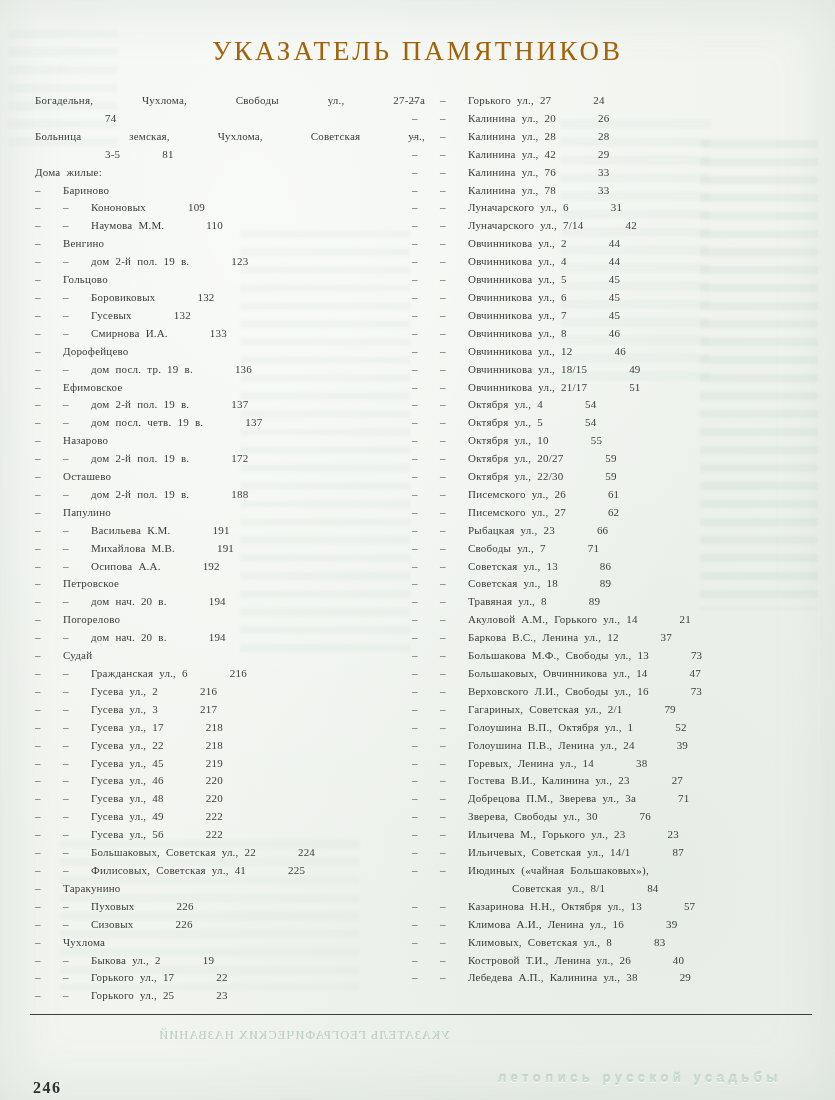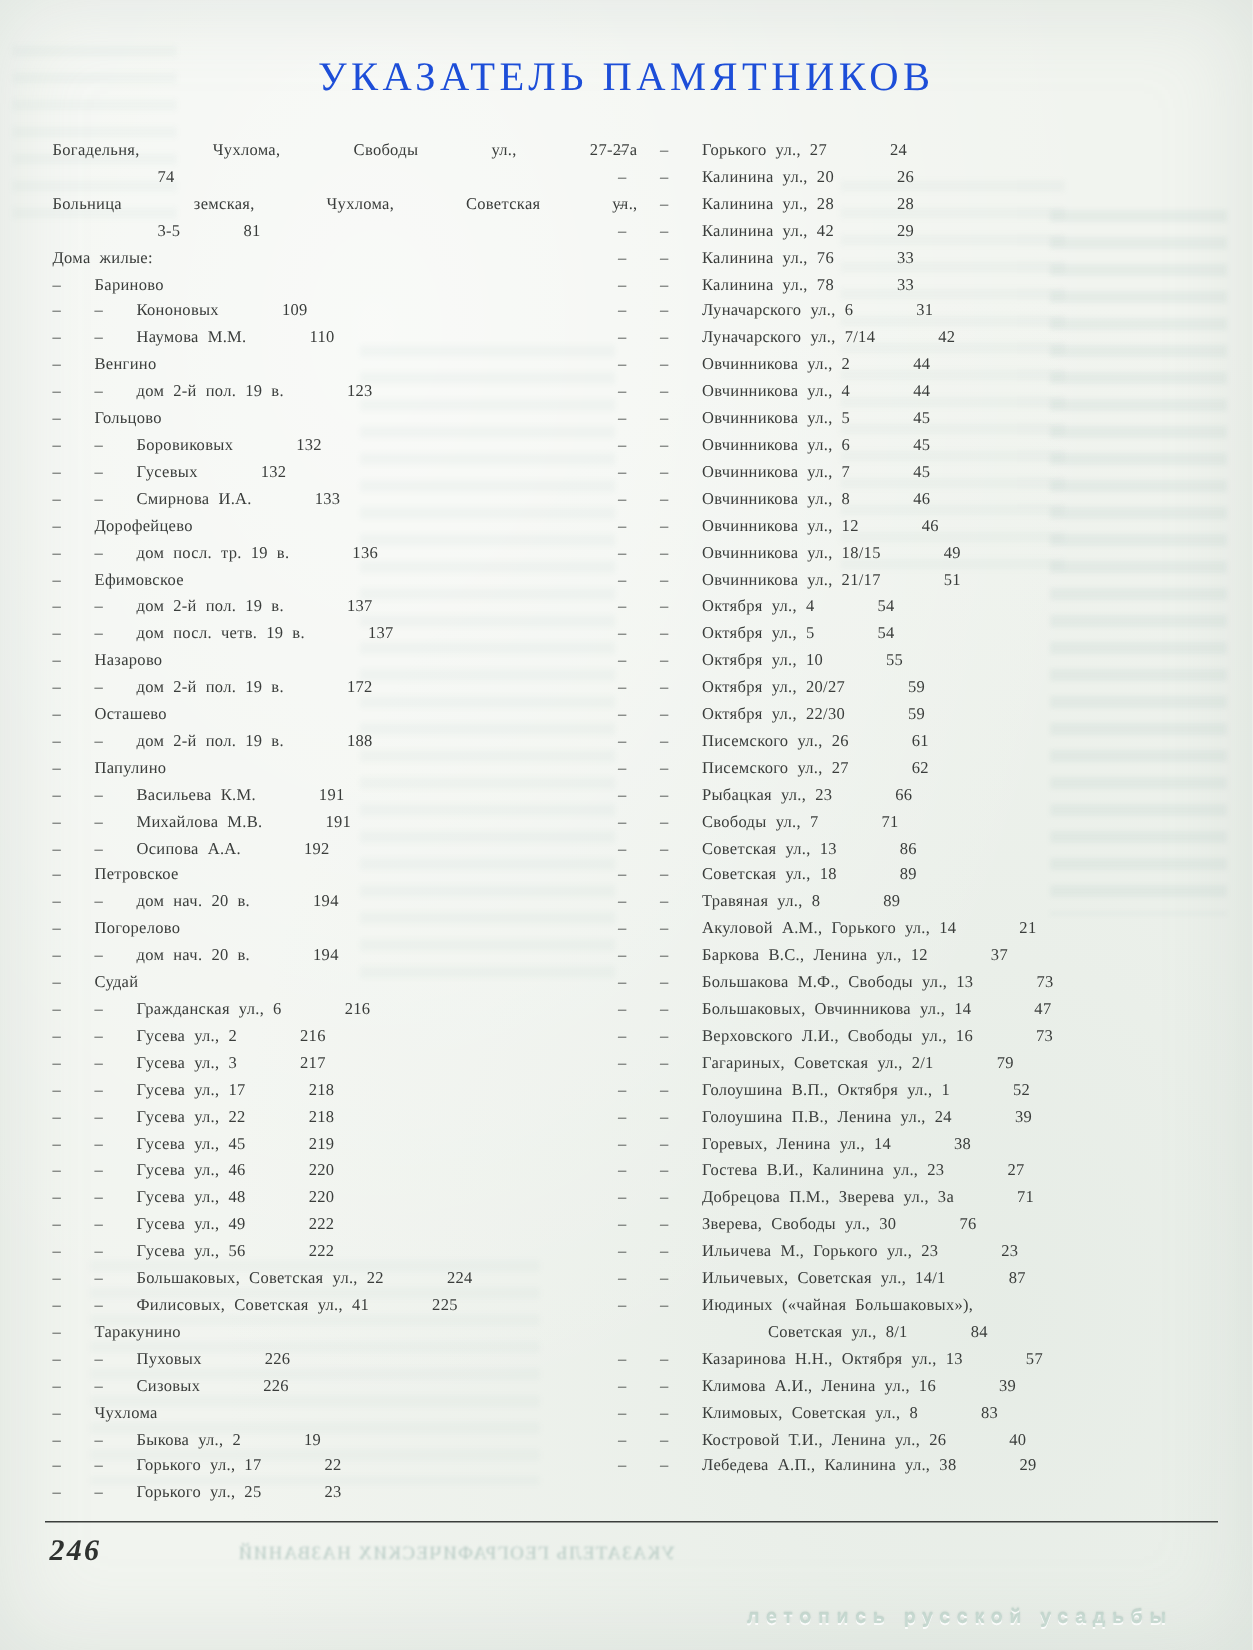--- a/index.html
+++ b/index.html
@@ -26,43 +26,43 @@
   }
   .g1{left:700px;top:140px;width:118px;height:470px;}
   .g2{left:240px;top:230px;width:170px;height:430px;opacity:.45;}
   .g3{left:560px;top:120px;width:150px;height:260px;opacity:.4;}
   .g4{left:60px;top:840px;width:300px;height:150px;opacity:.35;}
   .g5{left:8px;top:30px;width:110px;height:120px;opacity:.4;}
 
   .title{
     position:absolute;left:0;top:36px;width:835px;
     text-align:center;
-    font-size:27px;letter-spacing:3px;color:#1d4ed8;
+    font-size:27px;letter-spacing:3px;color:#a16207;
     font-weight:400;
   }
   .col{
     position:absolute;top:92px;
     font-size:11px;line-height:17.92px;color:#3a3d3b;
     letter-spacing:.2px;word-spacing:.28em;
   }
   .col-left{left:35px;width:390px;}
   .col-right{left:412px;width:386px;}
   .row{white-space:nowrap;height:17.92px;}
   .row.j{white-space:normal;text-align:justify;text-align-last:justify;}
   .row.w70{padding-left:70px;}
   .row.w100{padding-left:100px;}
   .dash{display:inline-block;width:28px;}
   .n{margin-left:42px;}
   .footer-rule{
     position:absolute;left:30px;top:1014px;width:782px;height:0;
     border-top:1.6px solid #3b3e3c;
   }
   .page-number{
-    position:absolute;left:33px;top:1023px;
-    font-size:20px;font-weight:bold;letter-spacing:1.5px;color:#2e312f;font-style:italic;
+    position:absolute;left:33px;top:1079px;
+    font-size:16px;font-weight:bold;letter-spacing:1.5px;color:#2e312f;
   }
   .ghost-footer{
     position:absolute;left:80px;top:1028px;width:370px;
     font-size:12.5px;letter-spacing:1px;
     color:rgba(130,165,158,.5);
     transform:scaleX(-1);
     filter:blur(.7px);
     white-space:nowrap;
   }
   .watermark{

